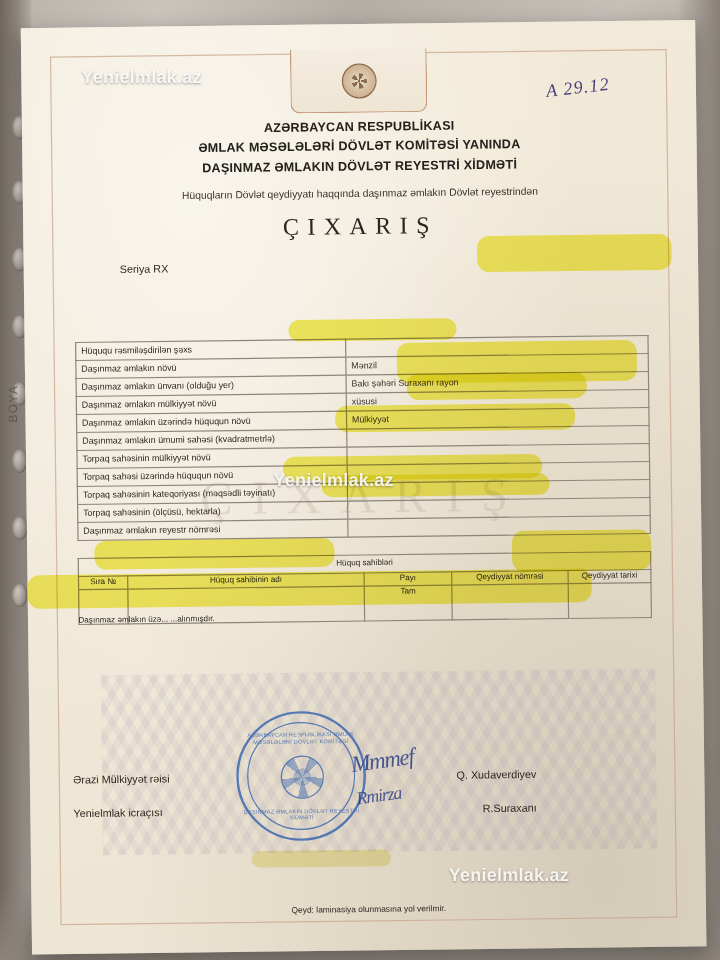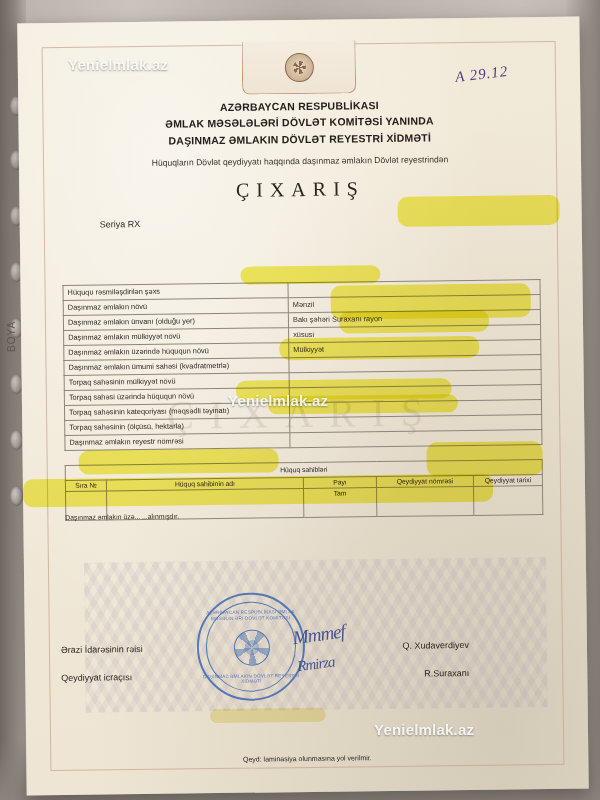--- a/index.html
+++ b/index.html
@@ -258,21 +258,21 @@
     top: 622px;
     font-size: 9px;
     color: #2c2721;
   }
   .sig-row {
     display: flex;
     justify-content: space-between;
     align-items: center;
     margin-bottom: 18px;
   }
-  .sig-name { margin-right: 82px; }
+  .sig-name { margin-right: 104px; }
 
   
   .stamp {
     position: absolute;
     left: 172px;
     top: 572px;
     width: 108px;
     height: 108px;
     border-radius: 50%;
     border: 2.5px solid #2f5fae;
@@ -496,25 +496,25 @@
       <div class="stamp-text-top">AZƏRBAYCAN RESPUBLİKASI ƏMLAK MƏSƏLƏLƏRİ DÖVLƏT KOMİTƏSİ</div>
       <div class="stamp-center"></div>
       <div class="stamp-text-bottom">DAŞINMAZ ƏMLAKIN DÖVLƏT REYESTRİ XİDMƏTİ</div>
     </div>
 
     <div class="sign sign-1">Mmmef</div>
     <div class="sign sign-2">Rmirza</div>
 
     <div class="sig-block">
       <div class="sig-row">
-        <span>Ərazi İdarəsinin rəisi</span>
+        <span>Ərazi Mülkiyyət rəisi</span>
         <span class="sig-name">Q. Xudaverdiyev</span>
       </div>
       <div class="sig-row">
-        <span>Qeydiyyat icraçısı</span>
+        <span>Yenielmlak icraçısı</span>
         <span class="sig-name">R.Suraxanı</span>
       </div>
     </div>
 
     <div class="bottom-note">Qeyd: laminasiya olunmasına yol verilmir.</div>
 
     <div class="hl soft" style="left:378px; top:178px; width:162px; height:30px;"></div>
     <div class="hl soft" style="left:220px; top:246px; width:140px; height:18px;"></div>
     <div class="hl soft" style="left:310px; top:266px; width:200px; height:34px;"></div>
     <div class="hl soft" style="left:318px; top:292px; width:150px; height:22px;"></div>

